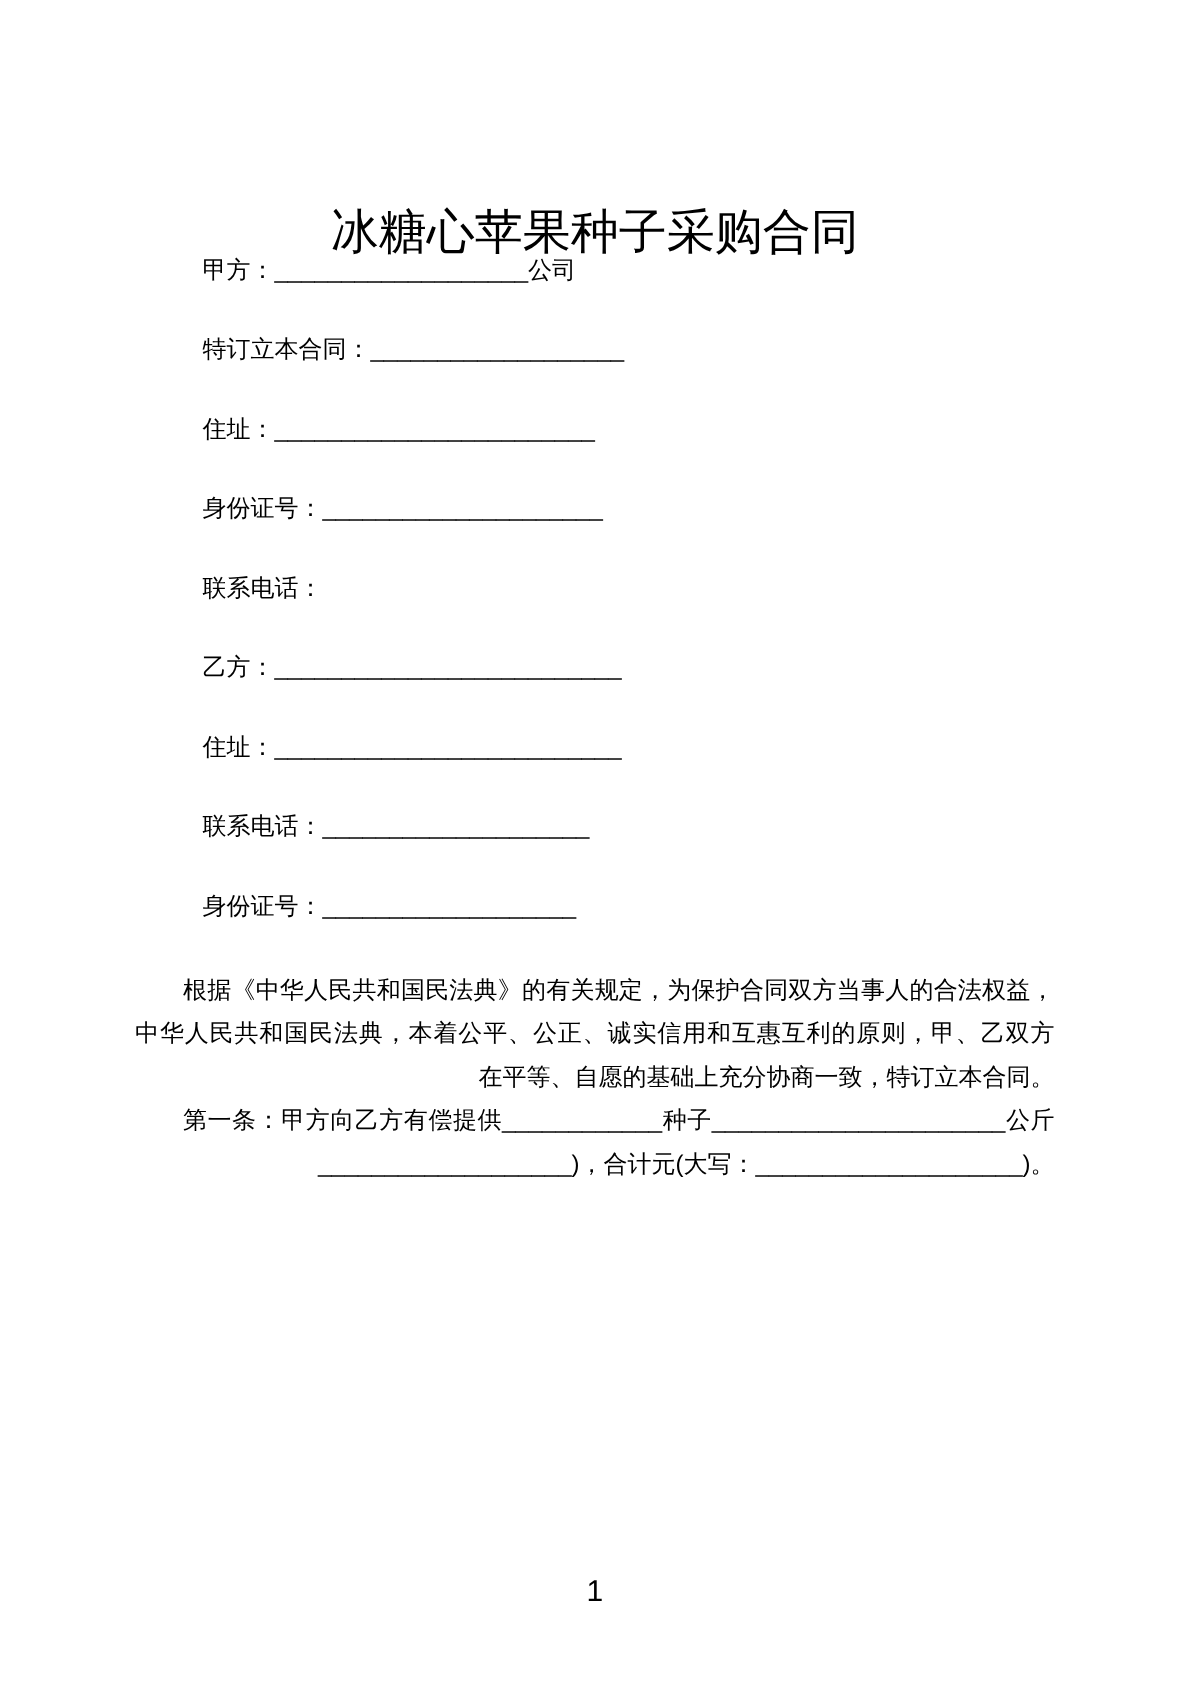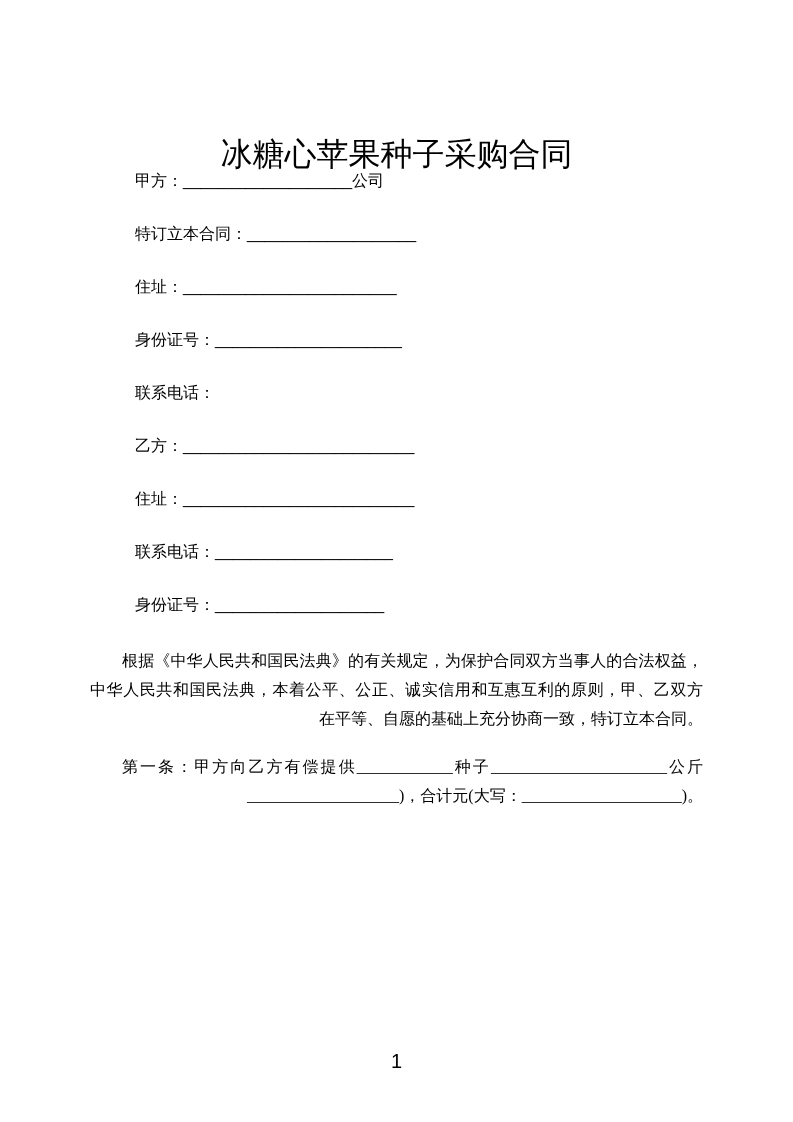--- a/index.html
+++ b/index.html
@@ -36,22 +36,20 @@
     white-space: nowrap;
   }
   .para {
     font-size: 16px;
     line-height: 29px;
   }
   .intro {
     margin-top: 22px;
   }
   .article {
-    margin-top: 19px;
-    font-family: Liberation Serif, serif;
   }
   .para .line {
     text-align: right;
   }
   .para .line.just {
     text-align: justify;
     text-align-last: justify;
     text-justify: inter-character;
   }
   .para .line.indent {

